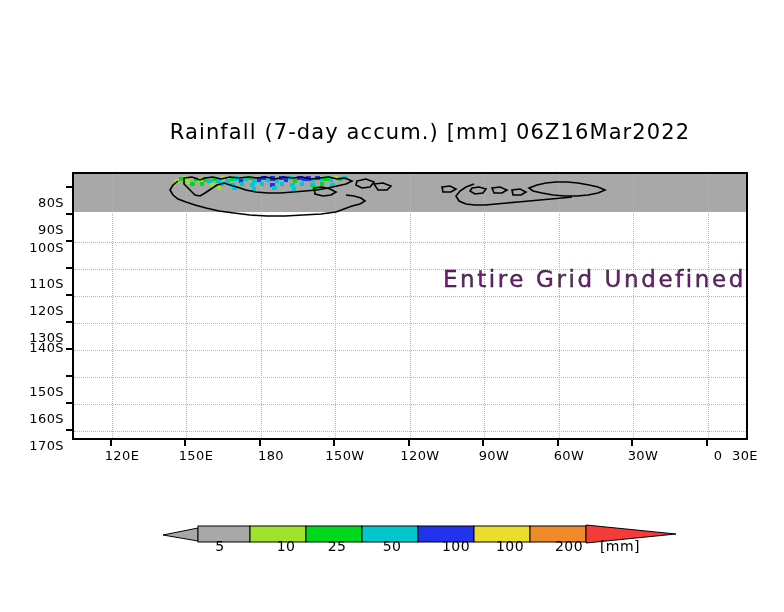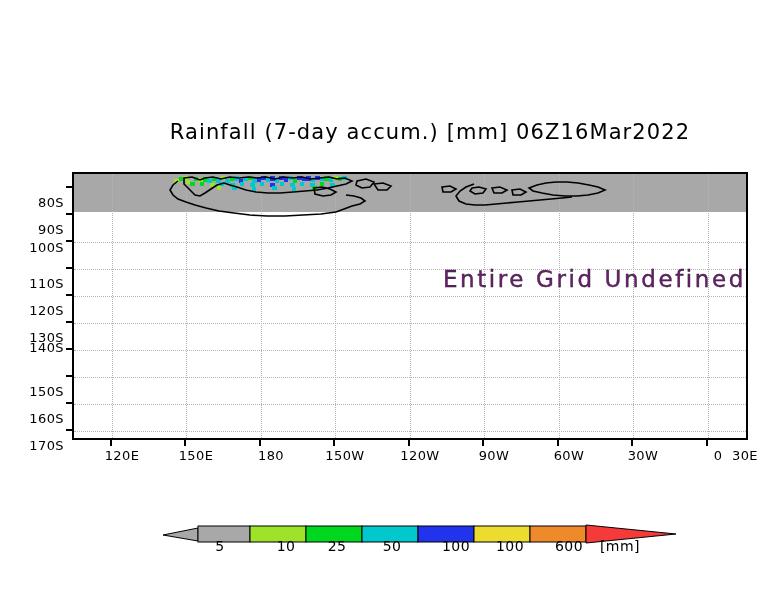--- a/index.html
+++ b/index.html
@@ -370,15 +370,15 @@
     <polygon points="426,6 426,24 516,15" fill="#f53a3a" stroke="#000000" stroke-width="1"></polygon>
   </svg>
 </div>
 
 <div class="cb-tick-label" style="left:220px">5</div>
 <div class="cb-tick-label" style="left:286px">10</div>
 <div class="cb-tick-label" style="left:337px">25</div>
 <div class="cb-tick-label" style="left:392px">50</div>
 <div class="cb-tick-label" style="left:456px">100</div>
 <div class="cb-tick-label" style="left:510px">100</div>
-<div class="cb-tick-label" style="left:569px">600</div>
+<div class="cb-tick-label" style="left:569px">200</div>
 
 <div id="colorbar-unit">[mm]</div>
 
 </body></html>

